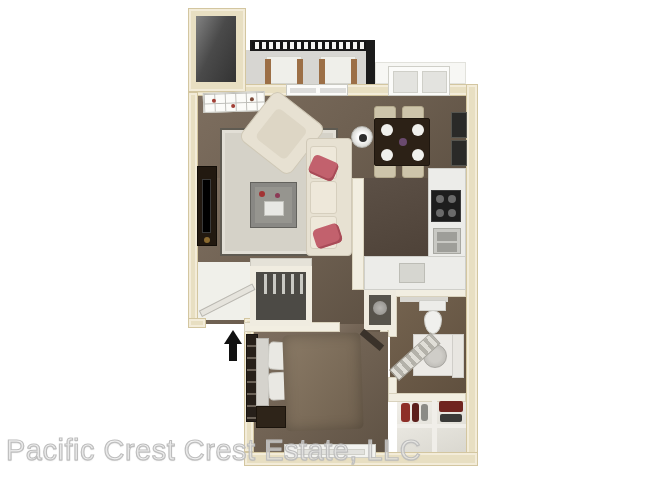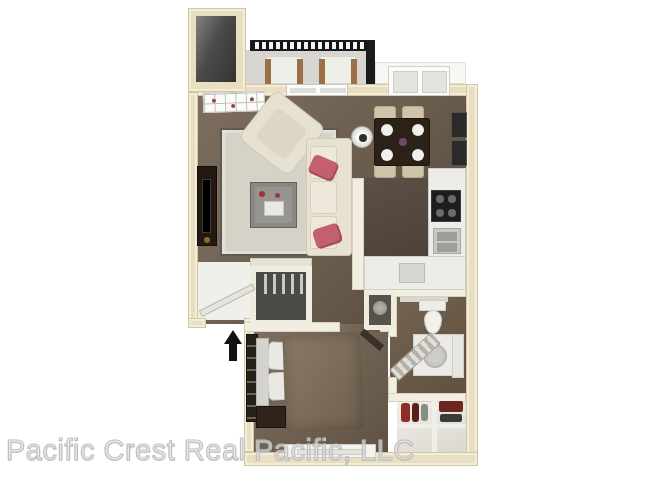--- a/index.html
+++ b/index.html
@@ -189,15 +189,15 @@
   <div class="abs stripes-door" style="left:394px;top:368px;width:56px;height:15px;transform:rotate(-42deg);transform-origin:left center"></div>
 
   <div class="abs" style="left:432px;top:400px;width:5px;height:52px;background:#f0eee9"></div>
   <div class="abs" style="left:397px;top:424px;width:69px;height:4px;background:#f0eee9"></div>
   <div class="abs" style="left:401px;top:403px;width:9px;height:19px;background:#8e2f28;border-radius:3px"></div>
   <div class="abs" style="left:412px;top:403px;width:7px;height:19px;background:#5d1f1c;border-radius:3px"></div>
   <div class="abs" style="left:421px;top:404px;width:7px;height:17px;background:#8b8b86;border-radius:3px"></div>
   <div class="abs" style="left:439px;top:401px;width:24px;height:11px;background:#70241f;border-radius:2px"></div>
   <div class="abs" style="left:440px;top:414px;width:22px;height:8px;background:#3a3a38;border-radius:2px"></div>
 
-  <div class="abs watermark">Pacific Crest Real Pacific, LLC</div>
+  <div class="abs watermark">Pacific Crest Crest Estate, LLC</div>
 
 </div>
 
 </body></html>

